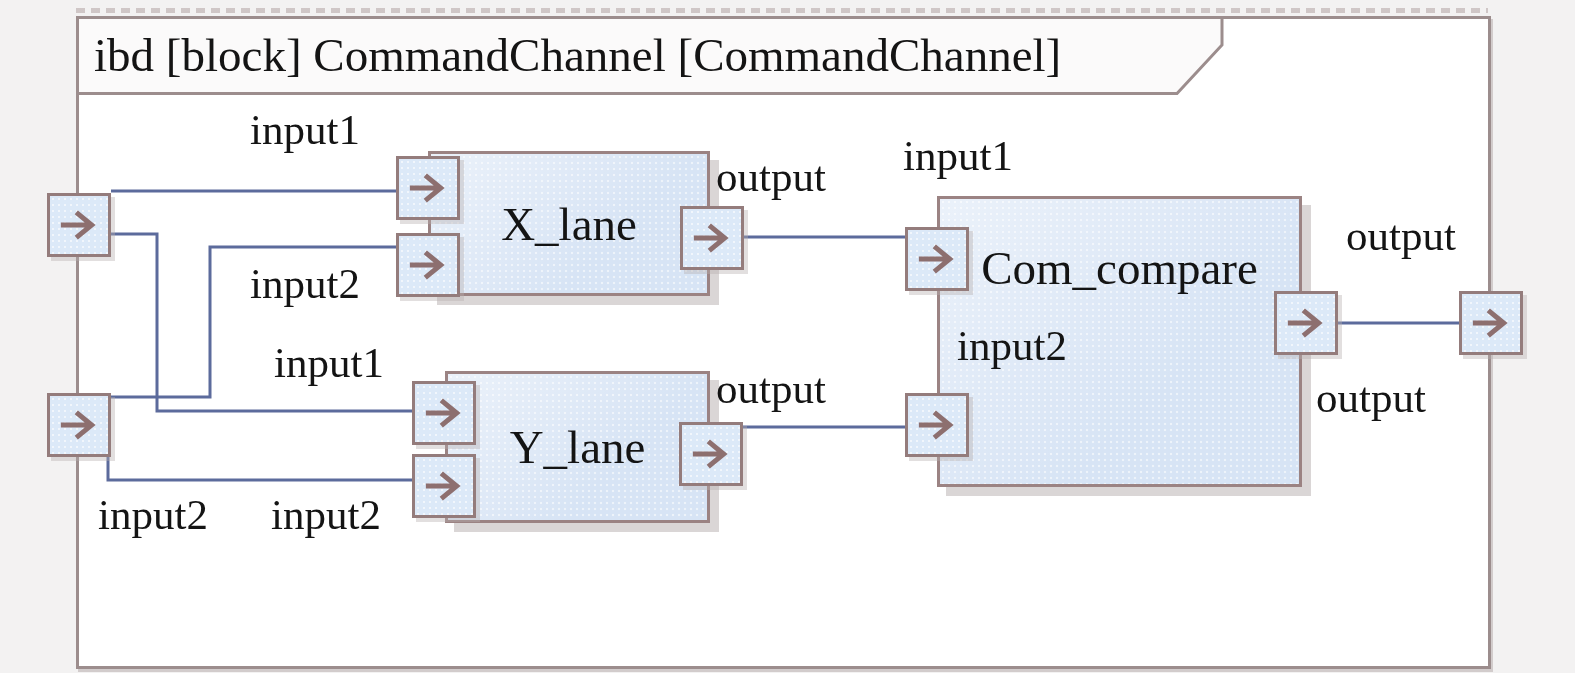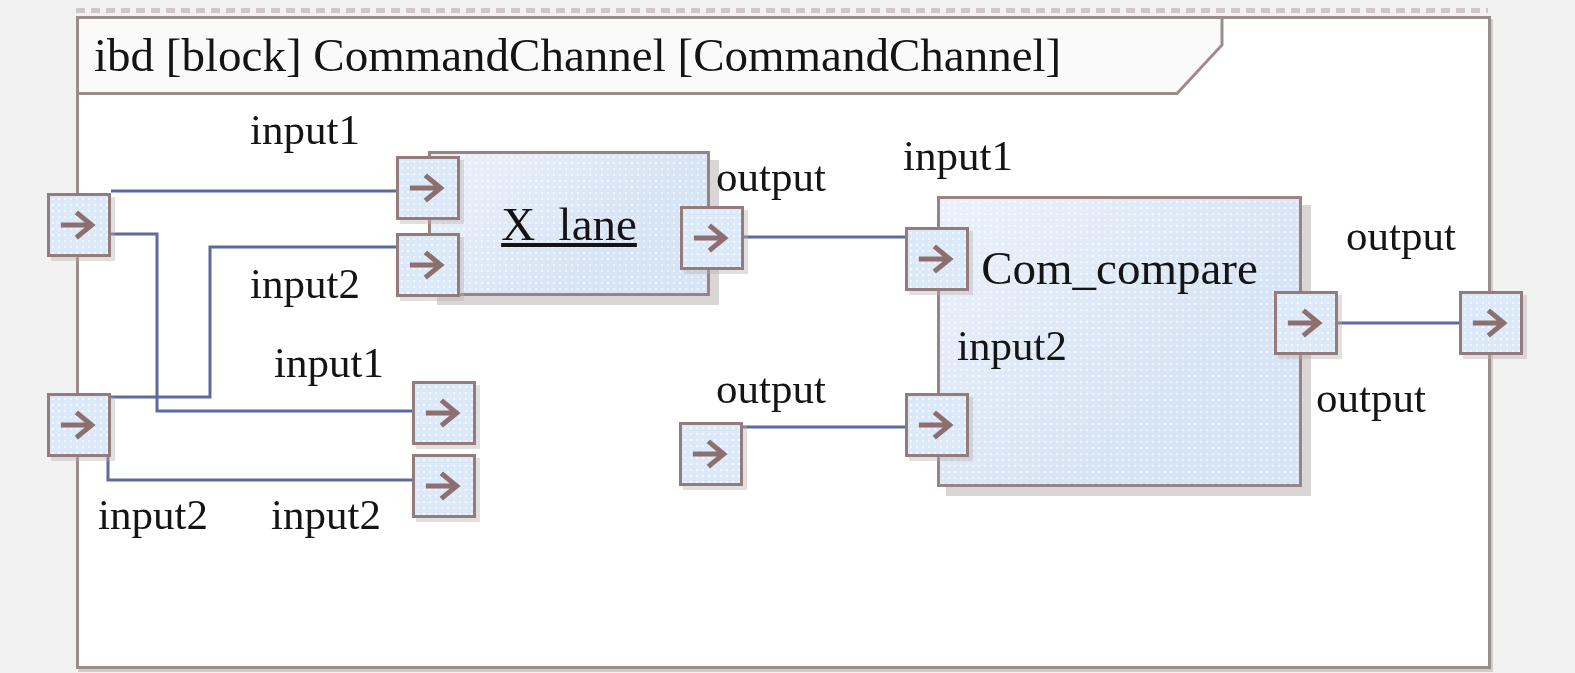--- a/index.html
+++ b/index.html
@@ -101,24 +101,27 @@
       <polyline points="111,389 210,389 210,239 396,239"></polyline>
       <polyline points="108,447 108,472 412,472"></polyline>
       <polyline points="744,229 905,229"></polyline>
       <polyline points="743,419 905,419"></polyline>
       <polyline points="1338,315 1459,315"></polyline>
     </g>
   </svg>
 
   <div class="frame-title">ibd [block] CommandChannel [CommandChannel]</div>
 
-  <div class="block" style="left:428px;top:143px;width:276px;height:139px;text-decoration:underline;">
+  <div class="block" style="left:428px;top:143px;width:276px;height:139px;">
     <span class="block-name">X_lane</span>
   </div>
 
+  <div class="block" style="left:445px;top:363px;width:259px;height:146px;">
+    <span class="block-name">Y_lane</span>
+  </div>
 
   <div class="block top-name" style="left:937px;top:188px;width:359px;height:285px;">
     <span class="block-name">Com_compare</span>
   </div>
 
   <div class="port" style="left:47px;top:185px;">
     <svg viewBox="0 0 64 64">
       <path d="M12 32 H42 M29 18 L46 32 L29 46" fill="none" stroke="#8d6f6f" stroke-width="5.5"></path>
       </svg>
   </div>

